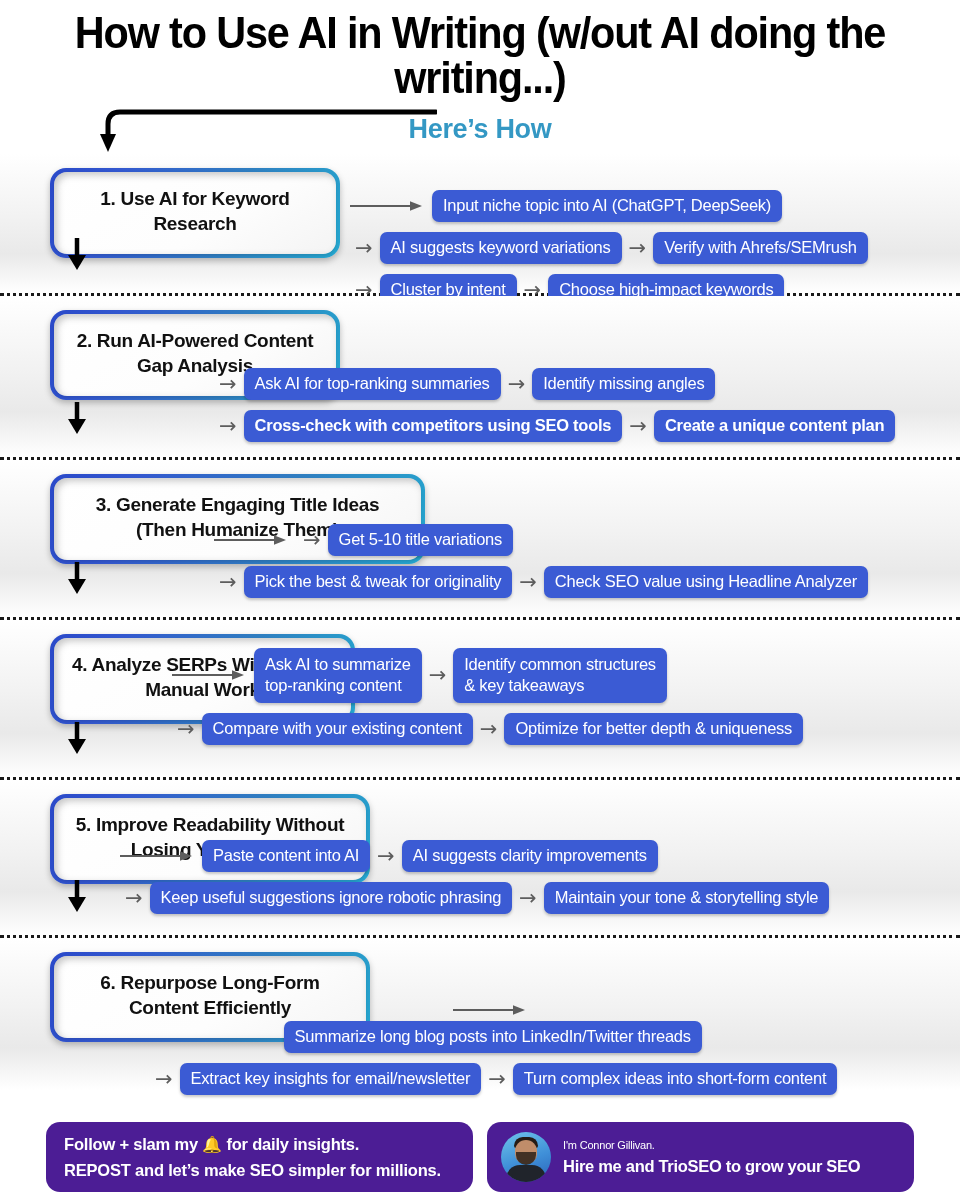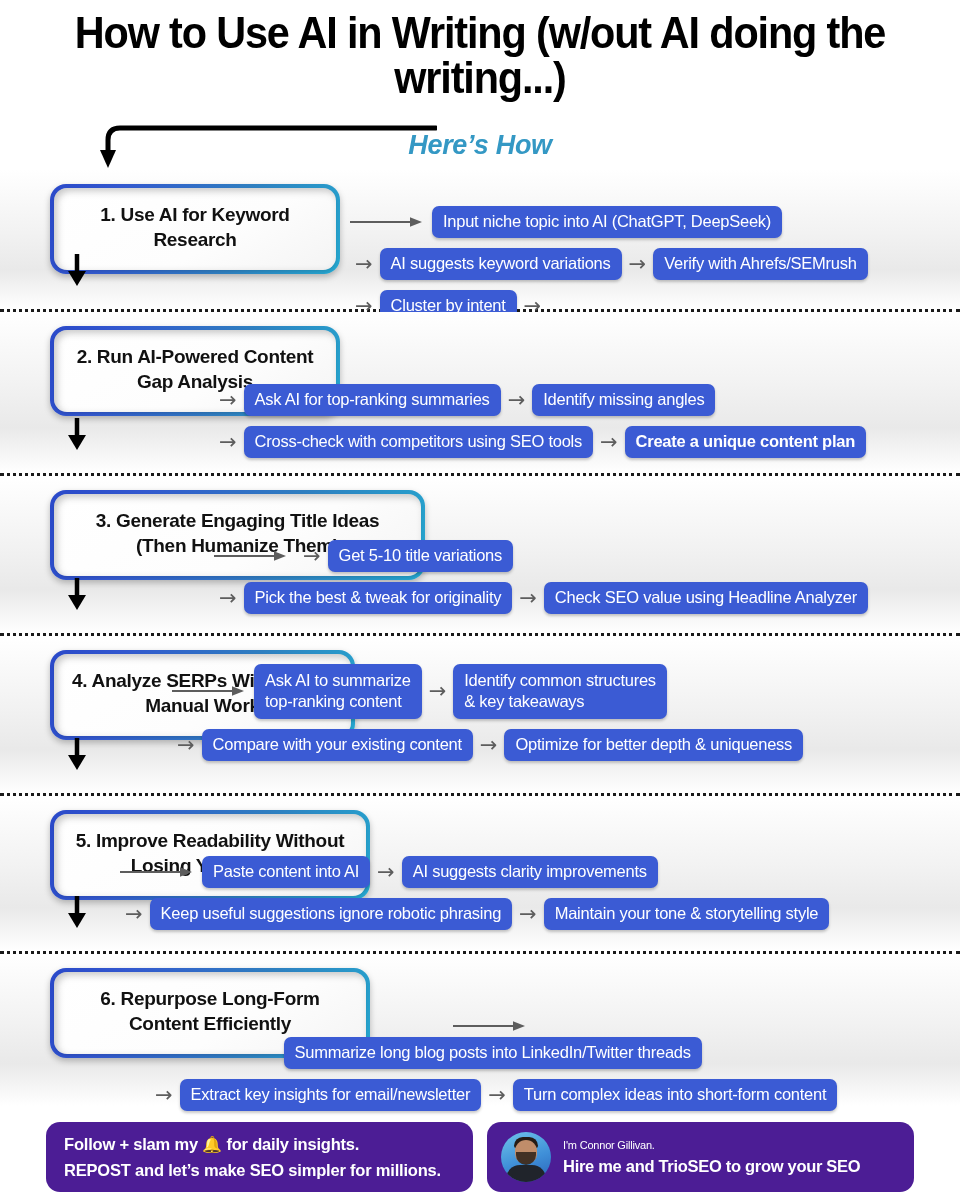--- a/index.html
+++ b/index.html
@@ -19,22 +19,21 @@
     font-size: 44px;
     line-height: 45px;
     letter-spacing: -1.2px;
     text-align: center;
     color: #000;
     transform: scaleX(0.94);
   }
   .subrow {
     position: relative;
     height: 46px;
-    margin-top: 24px;
-    font-style: italic;
+    margin-top: 8px;
   }
   .heres-how {
     position: absolute;
     left: 0; right: 0;
     top: 6px;
     text-align: center;
     font-size: 27px;
     font-weight: 700;
     letter-spacing: -0.3px;
   }
@@ -182,20 +181,21 @@
             <div class="row" style="margin-top: 10px;">
               <span class="arw">→</span>
               <div class="pill" style="background: rgb(59, 91, 212);">AI suggests keyword variations</div>
               <span class="arw">→</span>
               <div class="pill" style="background: rgb(59, 91, 212);">Verify with Ahrefs/SEMrush</div>
             </div>
             <div class="row" style="margin-top: 10px;">
               <span class="arw">→</span>
               <div class="pill" style="background: rgb(59, 91, 212);">Cluster by intent</div>
               <span class="arw">→</span>
+              <div class="pill" style="background: rgb(59, 91, 212);">Choose high-impact keywords</div>
             </div>
           </div>
         </div>
       </div>
       <div class="section" style="height: 164px;">
         <div class="section-inner" style="height: 100%;">
           <div class="stepcard-wrap" style="width: 290px;">
             <div class="stepcard">
               <div class="stepcard-face">
                 <span>2. Run AI-Powered Content Gap Analysis</span>
@@ -208,21 +208,21 @@
             </svg></div>
           <div class="rows" style="left: 212px; top: 72px;">
             <div class="row" style="margin-top: 0px;">
               <span class="arw">→</span>
               <div class="pill" style="background: rgb(59, 91, 212);">Ask AI for top-ranking summaries</div>
               <span class="arw">→</span>
               <div class="pill" style="background: rgb(59, 91, 212);">Identify missing angles</div>
             </div>
             <div class="row" style="margin-top: 10px;">
               <span class="arw">→</span>
-              <div class="pill" style="background: rgb(59, 91, 212);">Cross-check with competitors using SEO tools</div>
+              <div class="pill" style="background: rgb(59, 91, 212); font-weight: bold;">Cross-check with competitors using SEO tools</div>
               <span class="arw">→</span>
               <div class="pill" style="background: rgb(59, 91, 212); font-weight: bold;">Create a unique content plan</div>
             </div>
           </div>
         </div>
       </div>
       <div class="section" style="height: 160px;">
         <div class="section-inner" style="height: 100%;">
           <div class="stepcard-wrap" style="width: 375px;">
             <div class="stepcard">

